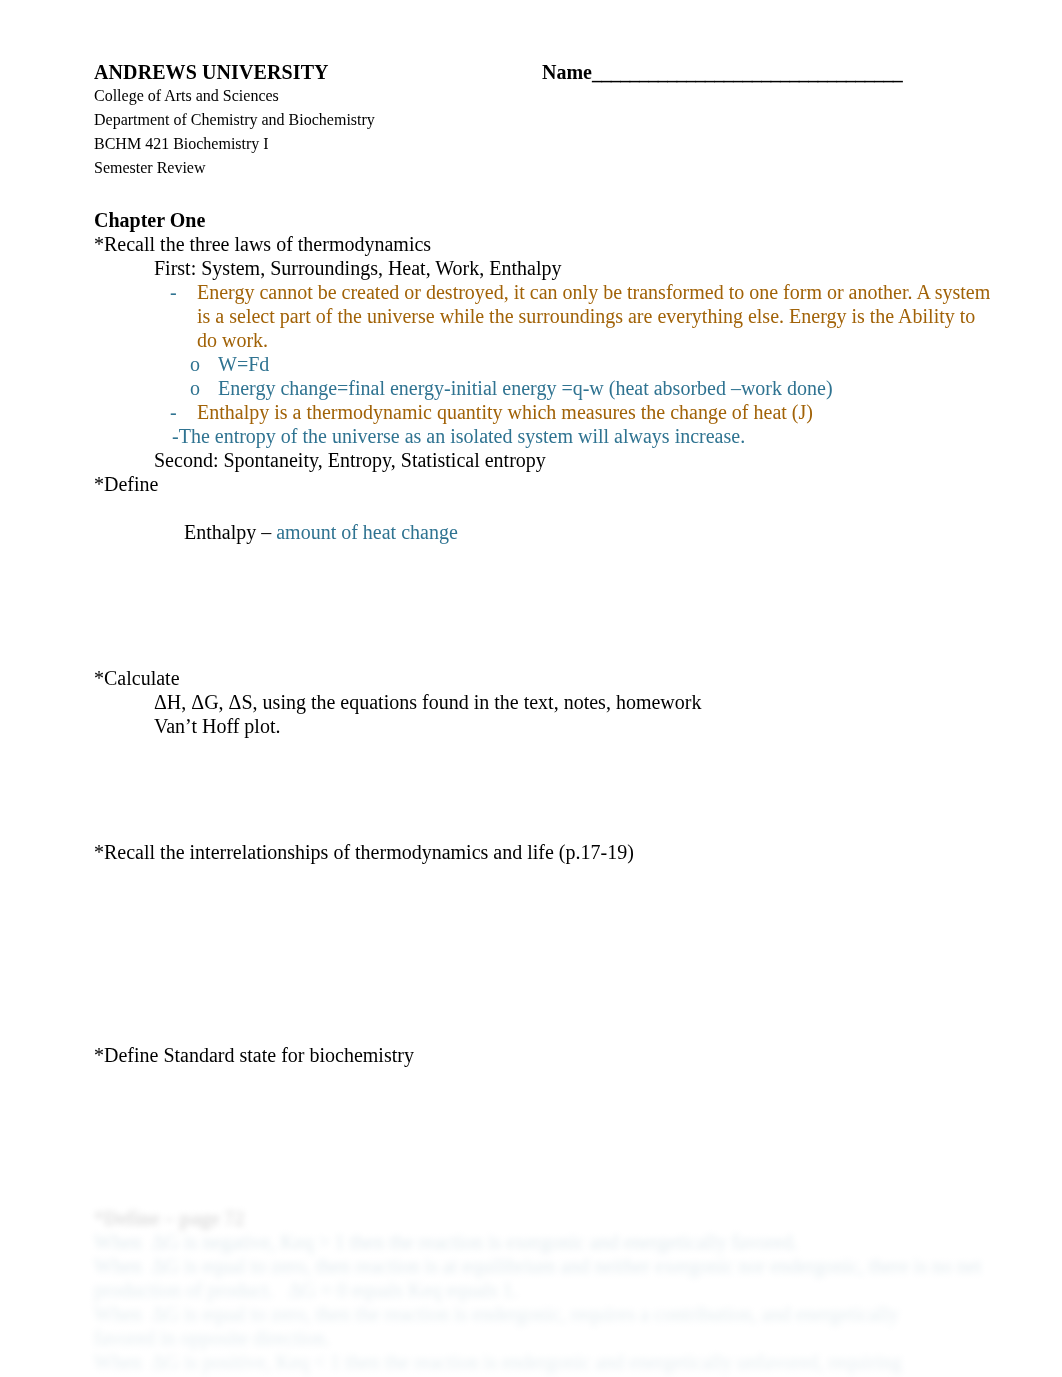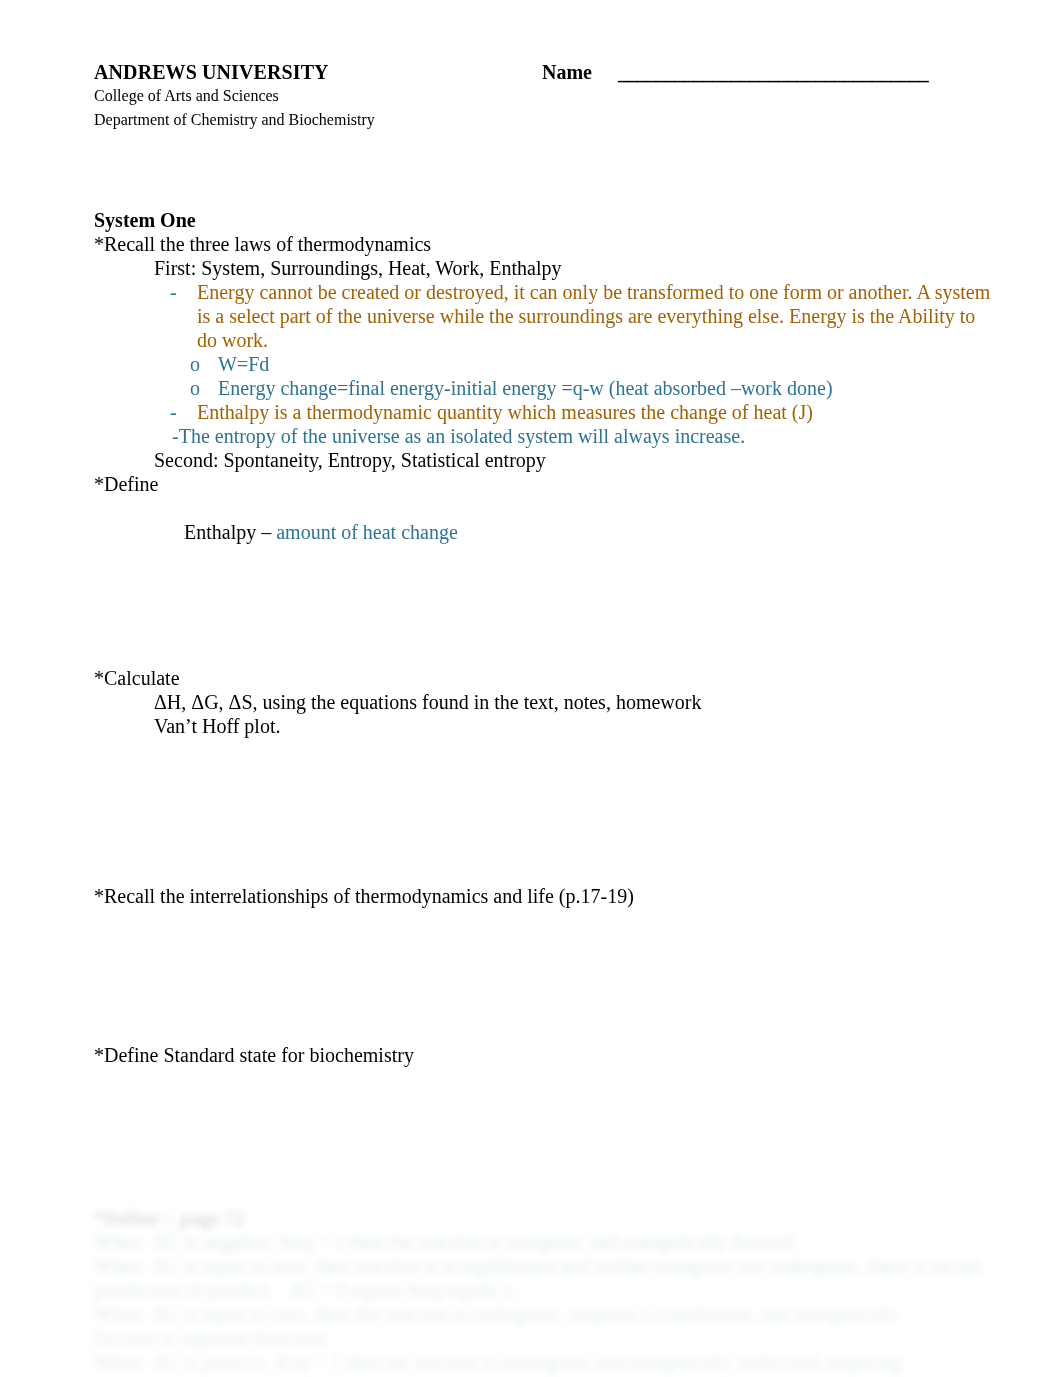--- a/index.html
+++ b/index.html
@@ -49,21 +49,20 @@
     left: 448px;
     top: 0px;
     font-size: 20px;
     font-weight: bold;
     line-height: 24px;
     white-space: nowrap;
   }
   .name-rule {
     font-weight: bold;
     letter-spacing: -0.6px;
-    margin-left: 26px;
   }
   .header-line {
     font-size: 16px;
     line-height: 24px;
     white-space: nowrap;
   }
 
   
   .body-block {
     position: absolute;
@@ -178,25 +177,27 @@
 
   <div class="header">
     <div class="header-row1">
       <span class="univ">ANDREWS UNIVERSITY</span>
     </div>
     <div class="name-field">
       <span>Name</span><span class="name-rule">_________________________________</span>
     </div>
     <div class="header-line">College of Arts and Sciences</div>
     <div class="header-line">Department of Chemistry and Biochemistry</div>
+    <div class="header-line">BCHM 421 Biochemistry I</div>
+    <div class="header-line">Semester Review</div>
   </div>
 
   <div class="body-block">
 
-    <div class="ln bold i0">System One</div>
+    <div class="ln bold i0">Chapter One</div>
 
     <div class="ln i0">*Recall the three laws of thermodynamics</div>
 
     <div class="ln i1">First: System, Surroundings, Heat, Work, Enthalpy</div>
 
     <div class="dash-row">
       <span class="mark">-</span>
       <span class="txt">Energy cannot be created or destroyed, it can only be transformed to one form or another. A system is a select part of the universe while the surroundings are everything else. Energy is the Ability to do work.</span>
     </div>
 
@@ -224,21 +225,21 @@
     <div class="ln i1">
       <span>Enthalpy – </span><span class="ans">amount of heat change</span>
     </div>
 
   </div>
 
   <div class="abs-line" style="top:666px;">*Calculate</div>
   <div class="abs-indent" style="top:690px;">ΔH, ΔG, ΔS, using the equations found in the text, notes, homework</div>
   <div class="abs-indent" style="top:714px;">Van’t Hoff plot.</div>
 
-  <div class="abs-line" style="top:884px;">*Recall the interrelationships of thermodynamics and life (p.17-19)</div>
+  <div class="abs-line" style="top:840px;">*Recall the interrelationships of thermodynamics and life (p.17-19)</div>
 
   <div class="abs-line" style="top:1043px;">*Define Standard state for biochemistry</div>
 
   <div class="faded-zone">
     <div class="faded-inner">
       <div class="ln bold">*Define – page 72</div>
       <div class="ln ans">When  ΔG is negative, Keq &gt; 1 then the reaction is exergonic and energetically favored.</div>
       <div class="ln ans">When  ΔG is equal to zero, then reaction is at equilibrium and neither exergonic nor endergonic, there is no net</div>
       <div class="ln ans">production of product.   ΔG = 0 equals Keq equals 1.</div>
       <div class="ln ans">When  ΔG is equal to zero, then the reaction is endergonic, requires a contribution, and energetically</div>

